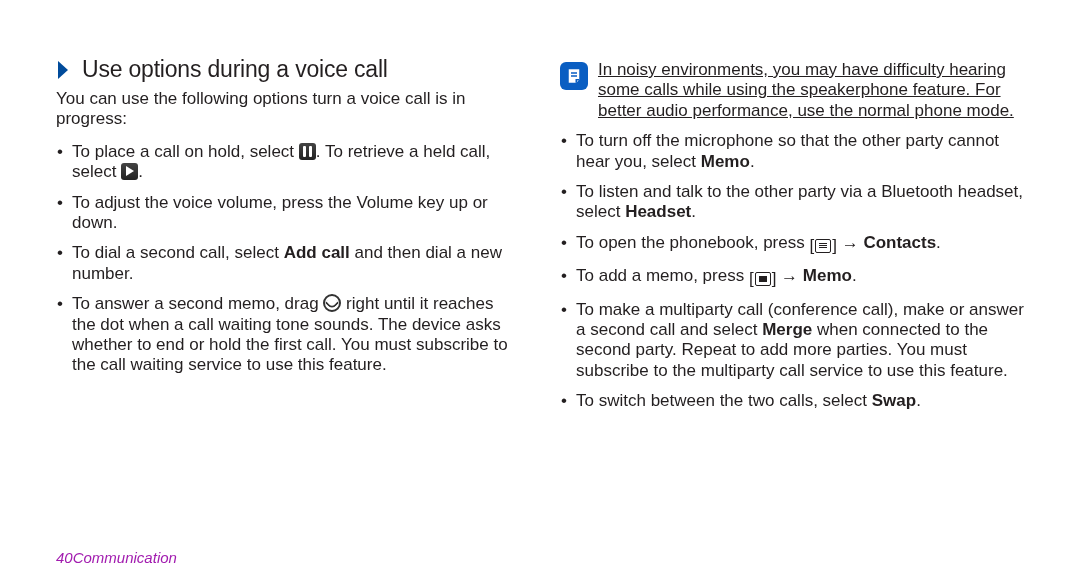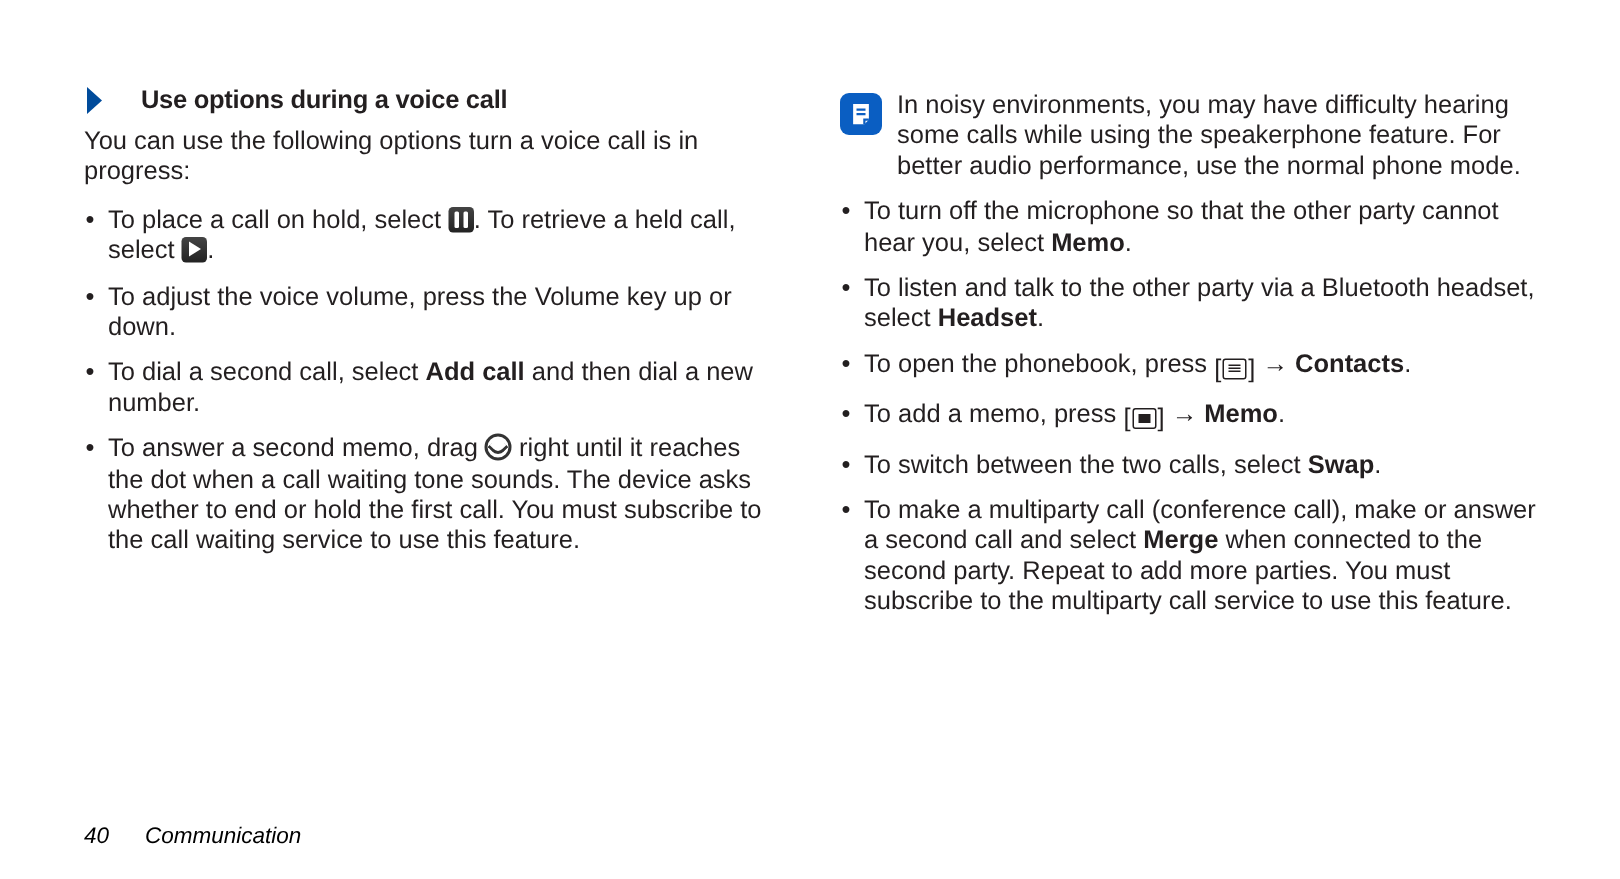--- a/index.html
+++ b/index.html
@@ -27,24 +27,23 @@
     }
     .chevron-icon {
       width: 16px;
       height: 22px;
       flex-shrink: 0;
     }
     .chevron-icon svg path {
       fill: #004b9b;
     }
     .heading {
-      font-size: 17px;
-      font-weight: 700;
+      font-size: 23px;
+      font-weight: 400;
       letter-spacing: -0.2px;
-      margin-left: 12px;
     }
     .intro {
       font-size: 17px;
       line-height: 1.2;
       margin-bottom: 12px;
     }
     ul.bullets {
       list-style: none;
       padding-left: 16px;
     }
@@ -157,32 +156,33 @@
       background: #0a5ec2;
       display: flex;
       align-items: center;
       justify-content: center;
       margin-top: 2px;
     }
     .note-icon svg { width: 18px; height: 18px; }
     .note-text {
       font-size: 17px;
       line-height: 1.2;
+      text-decoration: underline;
     }
     .bold { font-weight: 700; }
     .footer {
       position: absolute;
       left: 56px;
       bottom: 20px;
       display: flex;
       align-items: baseline;
-      gap: 24px;
+      gap: 0;
       font-size: 15px;
       font-style: italic;
-      color: #000000;
+      color: #a21caf;
     }
     .footer .pnum {
       font-style: italic;
     }
   </style>
 </head>
 <body>
 
 <div class="columns">
 
@@ -237,24 +237,24 @@
         <span>To open the phonebook, press </span><span class="icon-menu-bracket">[<span class="icon-menu-box">
               <span class="bar3"></span>
             </span>]</span><span> → </span><b class="bold">Contacts</b><span>.</span>
       </li>
       <li>
         <span>To add a memo, press </span><span class="icon-menu-bracket">[<span class="icon-menu-box">
               <span class="bar3"></span>
             </span>]</span><span> → </span><b class="bold">Memo</b><span>.</span>
       </li>
       <li>
+        <span>To make a multiparty call (conference call), make or answer a second call and select </span><b class="bold">Merge</b><span> when connected to the second party. Repeat to add more parties. You must subscribe to the multiparty call service to use this feature.</span>
+      </li>
+      <li>
         <span>To switch between the two calls, select </span><b class="bold">Swap</b><span>.</span>
-      </li>
-      <li>
-        <span>To make a multiparty call (conference call), make or answer a second call and select </span><b class="bold">Merge</b><span> when connected to the second party. Repeat to add more parties. You must subscribe to the multiparty call service to use this feature.</span>
       </li>
     </ul>
   </div>
 
 </div>
 
 <div class="footer">
   <span class="pnum">40</span>
   <span>Communication</span>
 </div>

